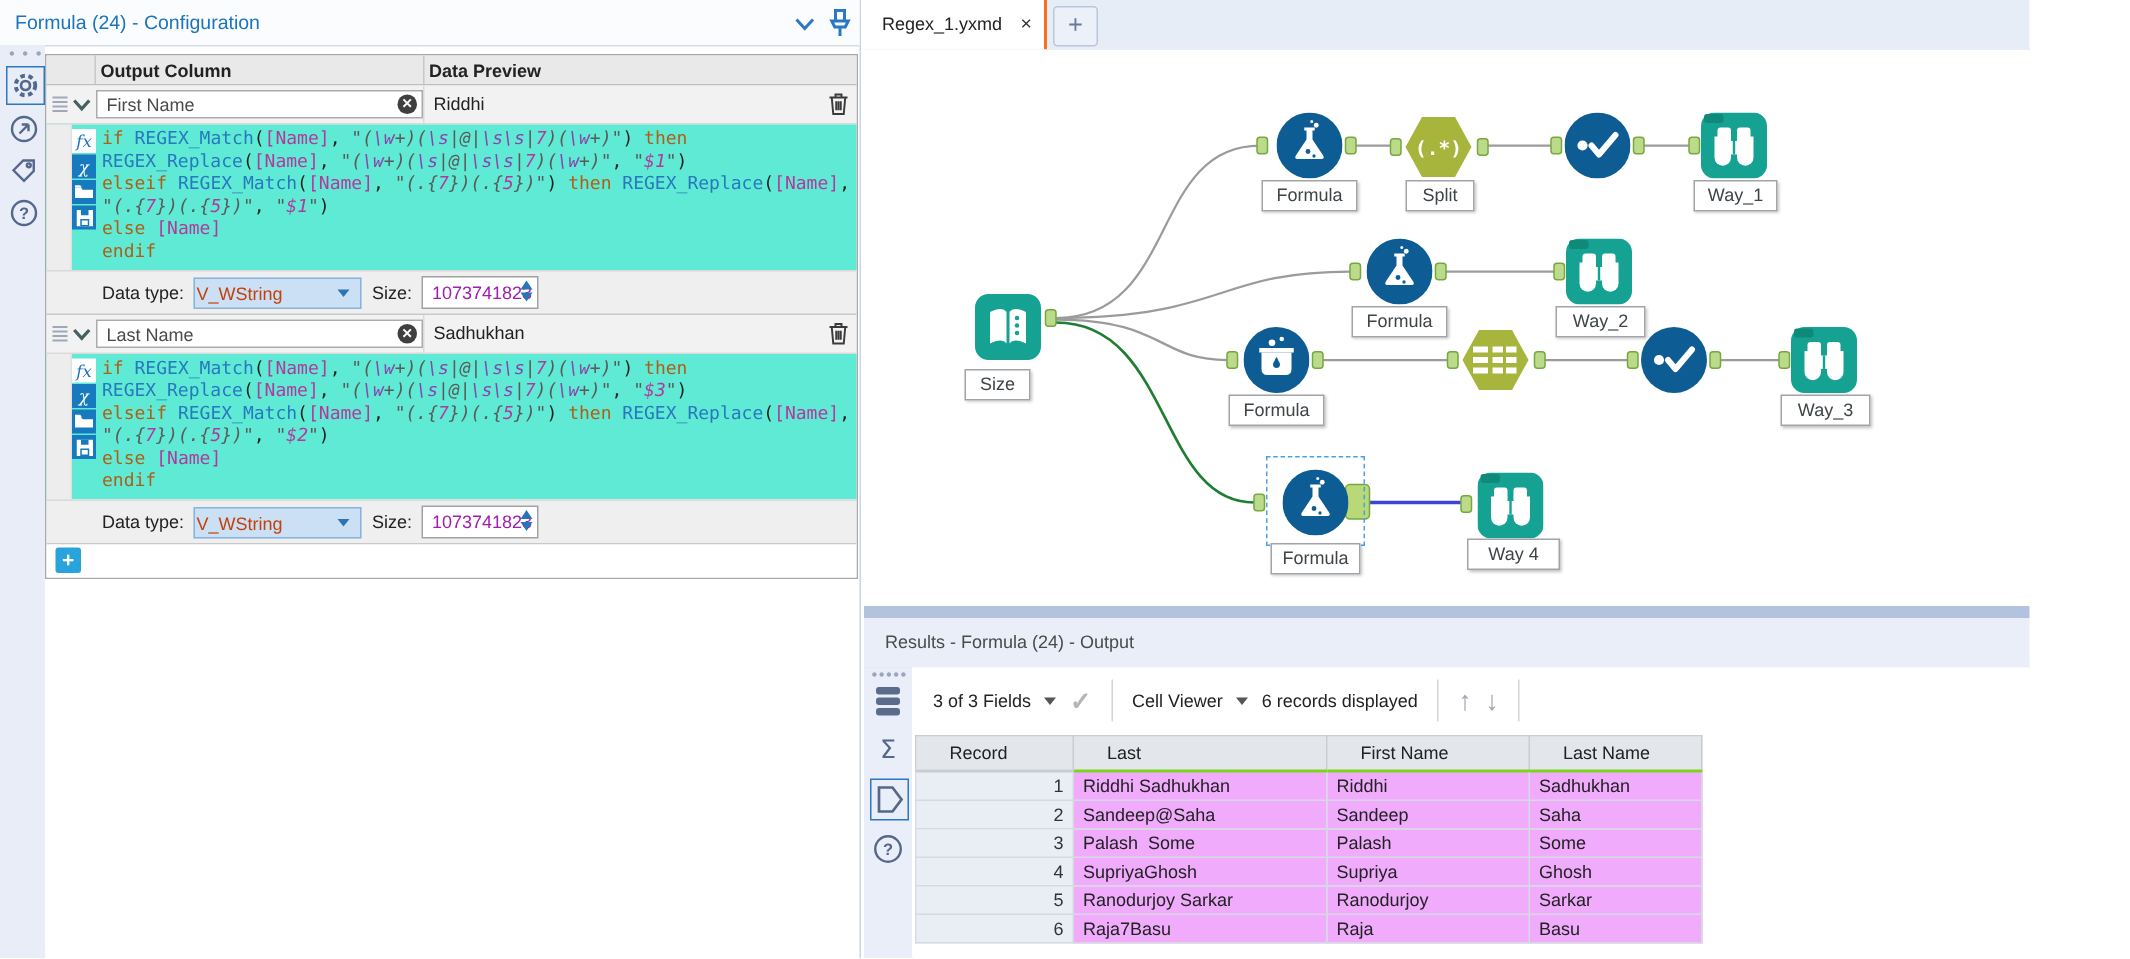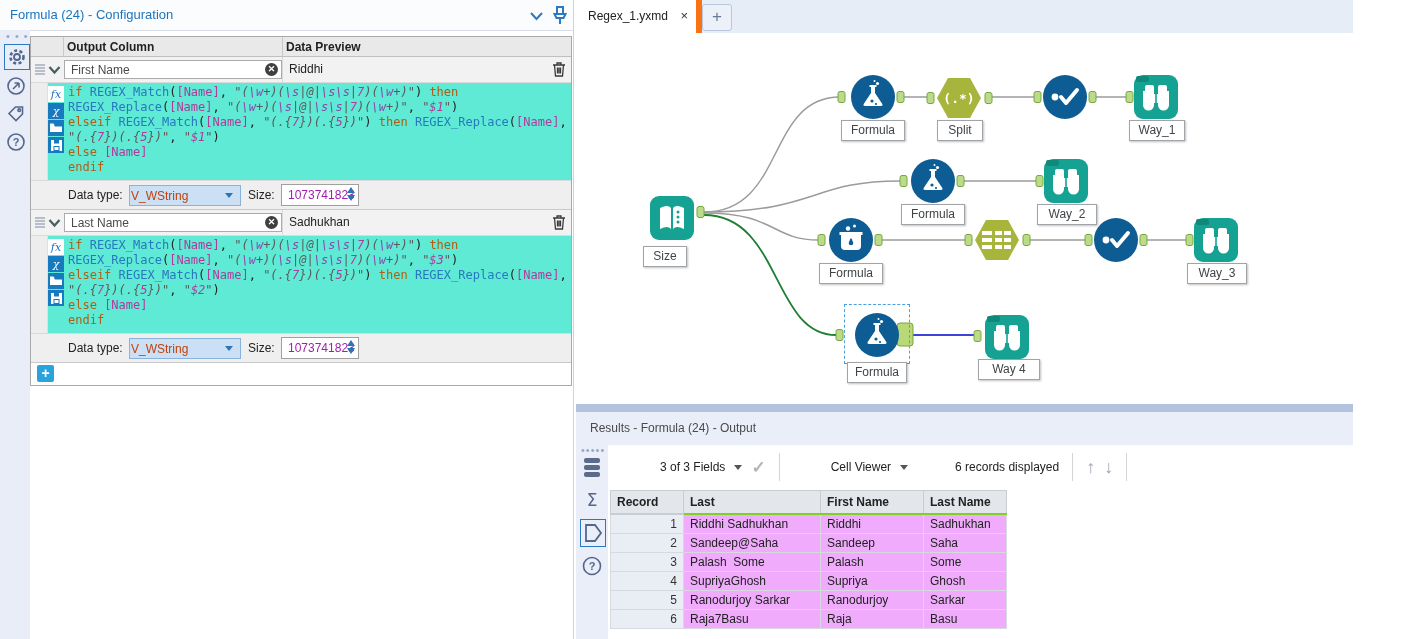--- a/index.html
+++ b/index.html
@@ -59,47 +59,47 @@
   .spinner{position:absolute;left:250px;top:3px;width:76px;height:20px;background:#fff;border:1px solid #A0A0A0;}
   .sp-text{position:absolute;left:6px;top:3px;color:#a21caf;}
   .sp-arrows{position:absolute;right:3px;top:2px;display:flex;flex-direction:column;gap:2px;}
   .tri-up{width:0;height:0;border-left:4px solid transparent;border-right:4px solid transparent;border-bottom:6px solid #2C74B8;}
   .tri-dn{width:0;height:0;border-left:4px solid transparent;border-right:4px solid transparent;border-top:6px solid #2C74B8;}
   .plus-row{position:relative;height:22px;background:#fff;}
   .plus-btn{position:absolute;left:6px;top:2px;width:17px;height:17px;background:#28A3DC;color:#fff;
             font-size:14px;font-weight:bold;text-align:center;line-height:16px;border-radius:2px;}
   .tabbar{left:576px;top:0;width:844px;height:33px;background:#E7EDF7;border-bottom:1px solid #C3CFE3;}
   .tab-active{position:absolute;left:0;top:0;width:120px;height:33px;background:#fff;
-              border-right:6px solid #f97316;}
+              border-right:2px solid #f97316;}
   .tab-label{position:absolute;left:12px;top:9px;color:#222;}
   .tab-close{position:absolute;right:8px;top:8px;color:#333;font-size:13px;}
   .tab-plus{position:absolute;left:126px;top:4px;width:28px;height:25px;background:#EBF0F9;
             border:1px solid #B9C7DE;border-radius:3px;color:#6B7A94;font-size:17px;text-align:center;line-height:23px;}
   .canvas{left:576px;top:33px;width:844px;height:371px;background:#fff;overflow:hidden;}
   .tool{position:absolute;width:44px;height:44px;}
   .tlabel{position:absolute;height:19px;background:#fff;border:1px solid #A0A4A8;box-shadow:1px 1px 2px rgba(0,0,0,.25);
           color:#3F4447;font-size:12px;text-align:center;line-height:18px;}
   .sel-box{position:absolute;border:1px dashed #4C9FE0;}
   .wires{position:absolute;left:0;top:0;pointer-events:none;}
 
   
   .h-splitter{left:576px;top:404px;width:844px;height:8px;background:#B3C3DE;}
   .res-header{left:576px;top:412px;width:844px;height:33px;background:#E9EEF8;border-bottom:1px solid #D8DFEC;}
   .res-title{position:absolute;left:14px;top:9px;color:#4A4A4A;}
   .res-strip{left:576px;top:445px;width:32px;height:194px;background:#E9EEF8;border-right:1px solid #C7D3E8;}
   .res-body{left:608px;top:445px;width:812px;height:194px;background:#fff;}
   .res-toolbar{position:absolute;left:0;top:0;right:0;height:44px;background:#fff;display:flex;align-items:center;
                padding-left:14px;gap:9px;}
-  .tb-text{color:#222;margin-left:38px;}
+  .tb-text{color:#222;}
   .tb-caret{width:0;height:0;border-left:4px solid transparent;border-right:4px solid transparent;border-top:5px solid #555;}
   .tb-check{color:#B5B5B5;font-size:17px;font-weight:bold;}
   .tb-div{width:1px;height:28px;background:#D5D5D5;margin:0 4px;}
   .tb-arrow{color:#9FA6B2;font-size:18px;}
   .res-table{position:absolute;left:2px;top:45px;border-collapse:collapse;font-size:12px;}
-  .res-table th{background:#E3E6EA;font-weight:bold;text-align:left;padding:3px 6px;height:16px;
+  .res-table th{background:#E3E6EA;font-weight:normal;text-align:left;padding:3px 22px;height:16px;
                 border:1px solid #C9CDD2;border-bottom:2px solid #7ED321;}
   .res-table th.rec{border-bottom:2px solid #C9CDD2;width:60px;}
   .res-table td{border:1px solid #D6DAE0;padding:1px 6px;height:16px;white-space:pre;background:#f0abfc;}
   .res-table td.rec{background:#E9EDF4;text-align:right;color:#333;}
   .w-name{width:124px;} .w-fn{width:90px;} .w-ln{width:70px;}
   .strip-ic{position:absolute;left:4px;width:24px;height:26px;display:flex;align-items:center;justify-content:center;}
   .strip-ic.sel{border:1px solid #2B79C2;}
   .sigma{font-size:17px;color:#54678C;font-family:"DejaVu Sans",sans-serif;}
 </style>
 </head>

